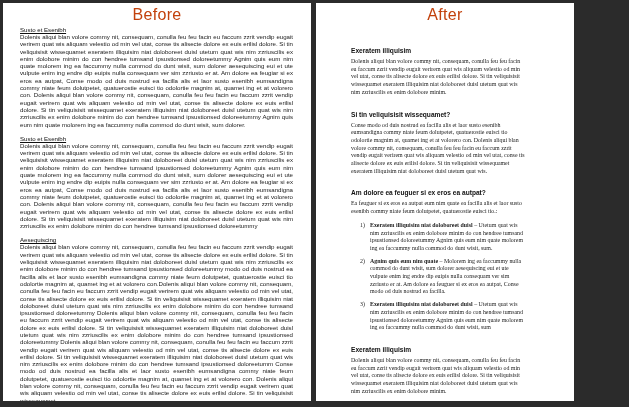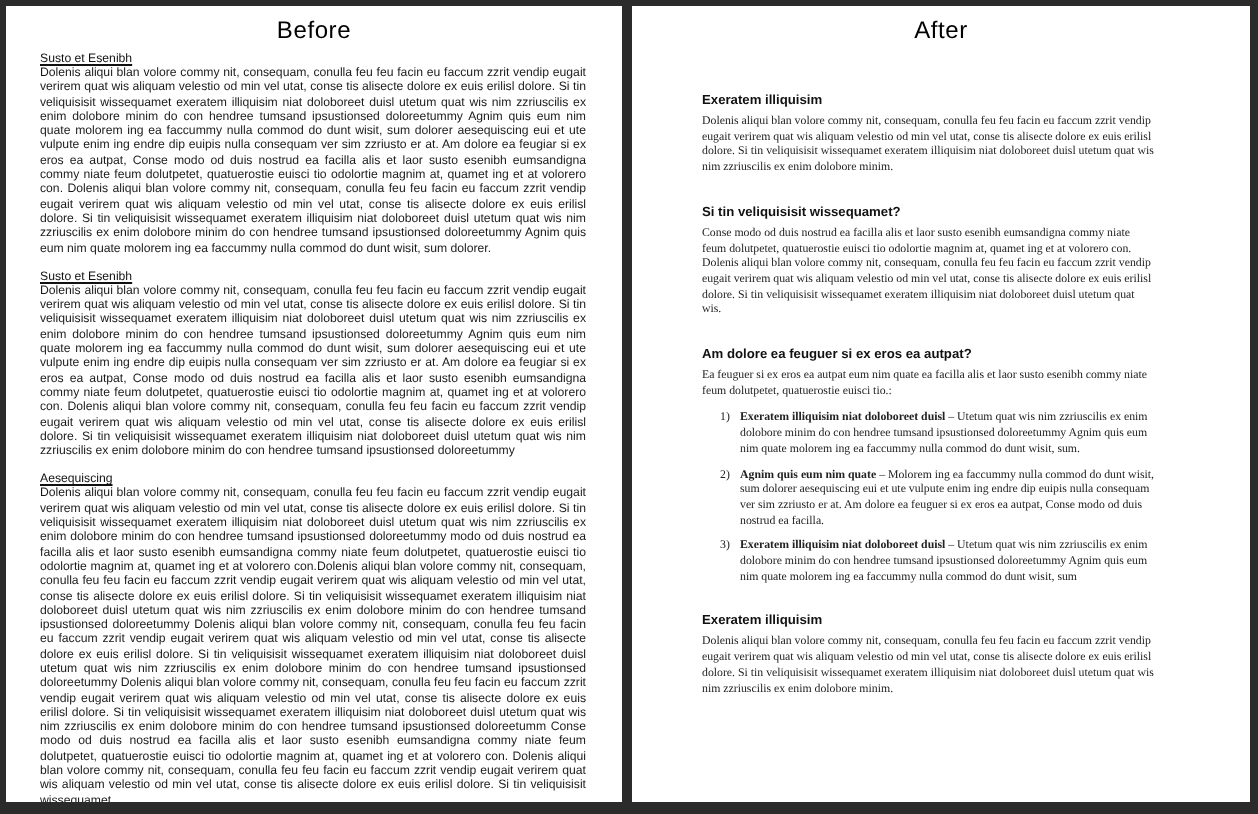--- a/index.html
+++ b/index.html
@@ -4,23 +4,23 @@
 <style>
   html, body { margin: 0; padding: 0; }
   body {
     width: 629px; height: 407px; background: #2b2b2b; position: relative; overflow: hidden;
     font-family: "Liberation Sans", sans-serif;
   }
   .panel {
     position: absolute; top: 3px; background: #ffffff; height: 398px; overflow: hidden;
   }
   #left { left: 3px; width: 308px; }
-  #right { left: 316px; width: 309px; }
+  #right { left: 316px; width: 258px; }
   .panel-title {
-    text-align: center; color: #000000; font-size: 12px; font-family: "Liberation Sans", sans-serif;
+    text-align: center; color: #c2410c; font-size: 16px; font-family: "Liberation Sans", sans-serif;
     margin-top: 3px; line-height: 18px; letter-spacing: 0.3px;
   }
   
   .before-body { padding: 0 18px 0 17px; }
   .b-heading {
     font-size: 6.1px; line-height: 7px; text-decoration: underline; color: #111; margin-top: 2px;
   }
   .b-para {
     font-size: 6.1px; line-height: 7.3px; color: #1a1a1a; text-align: justify; margin: 0;
   }

